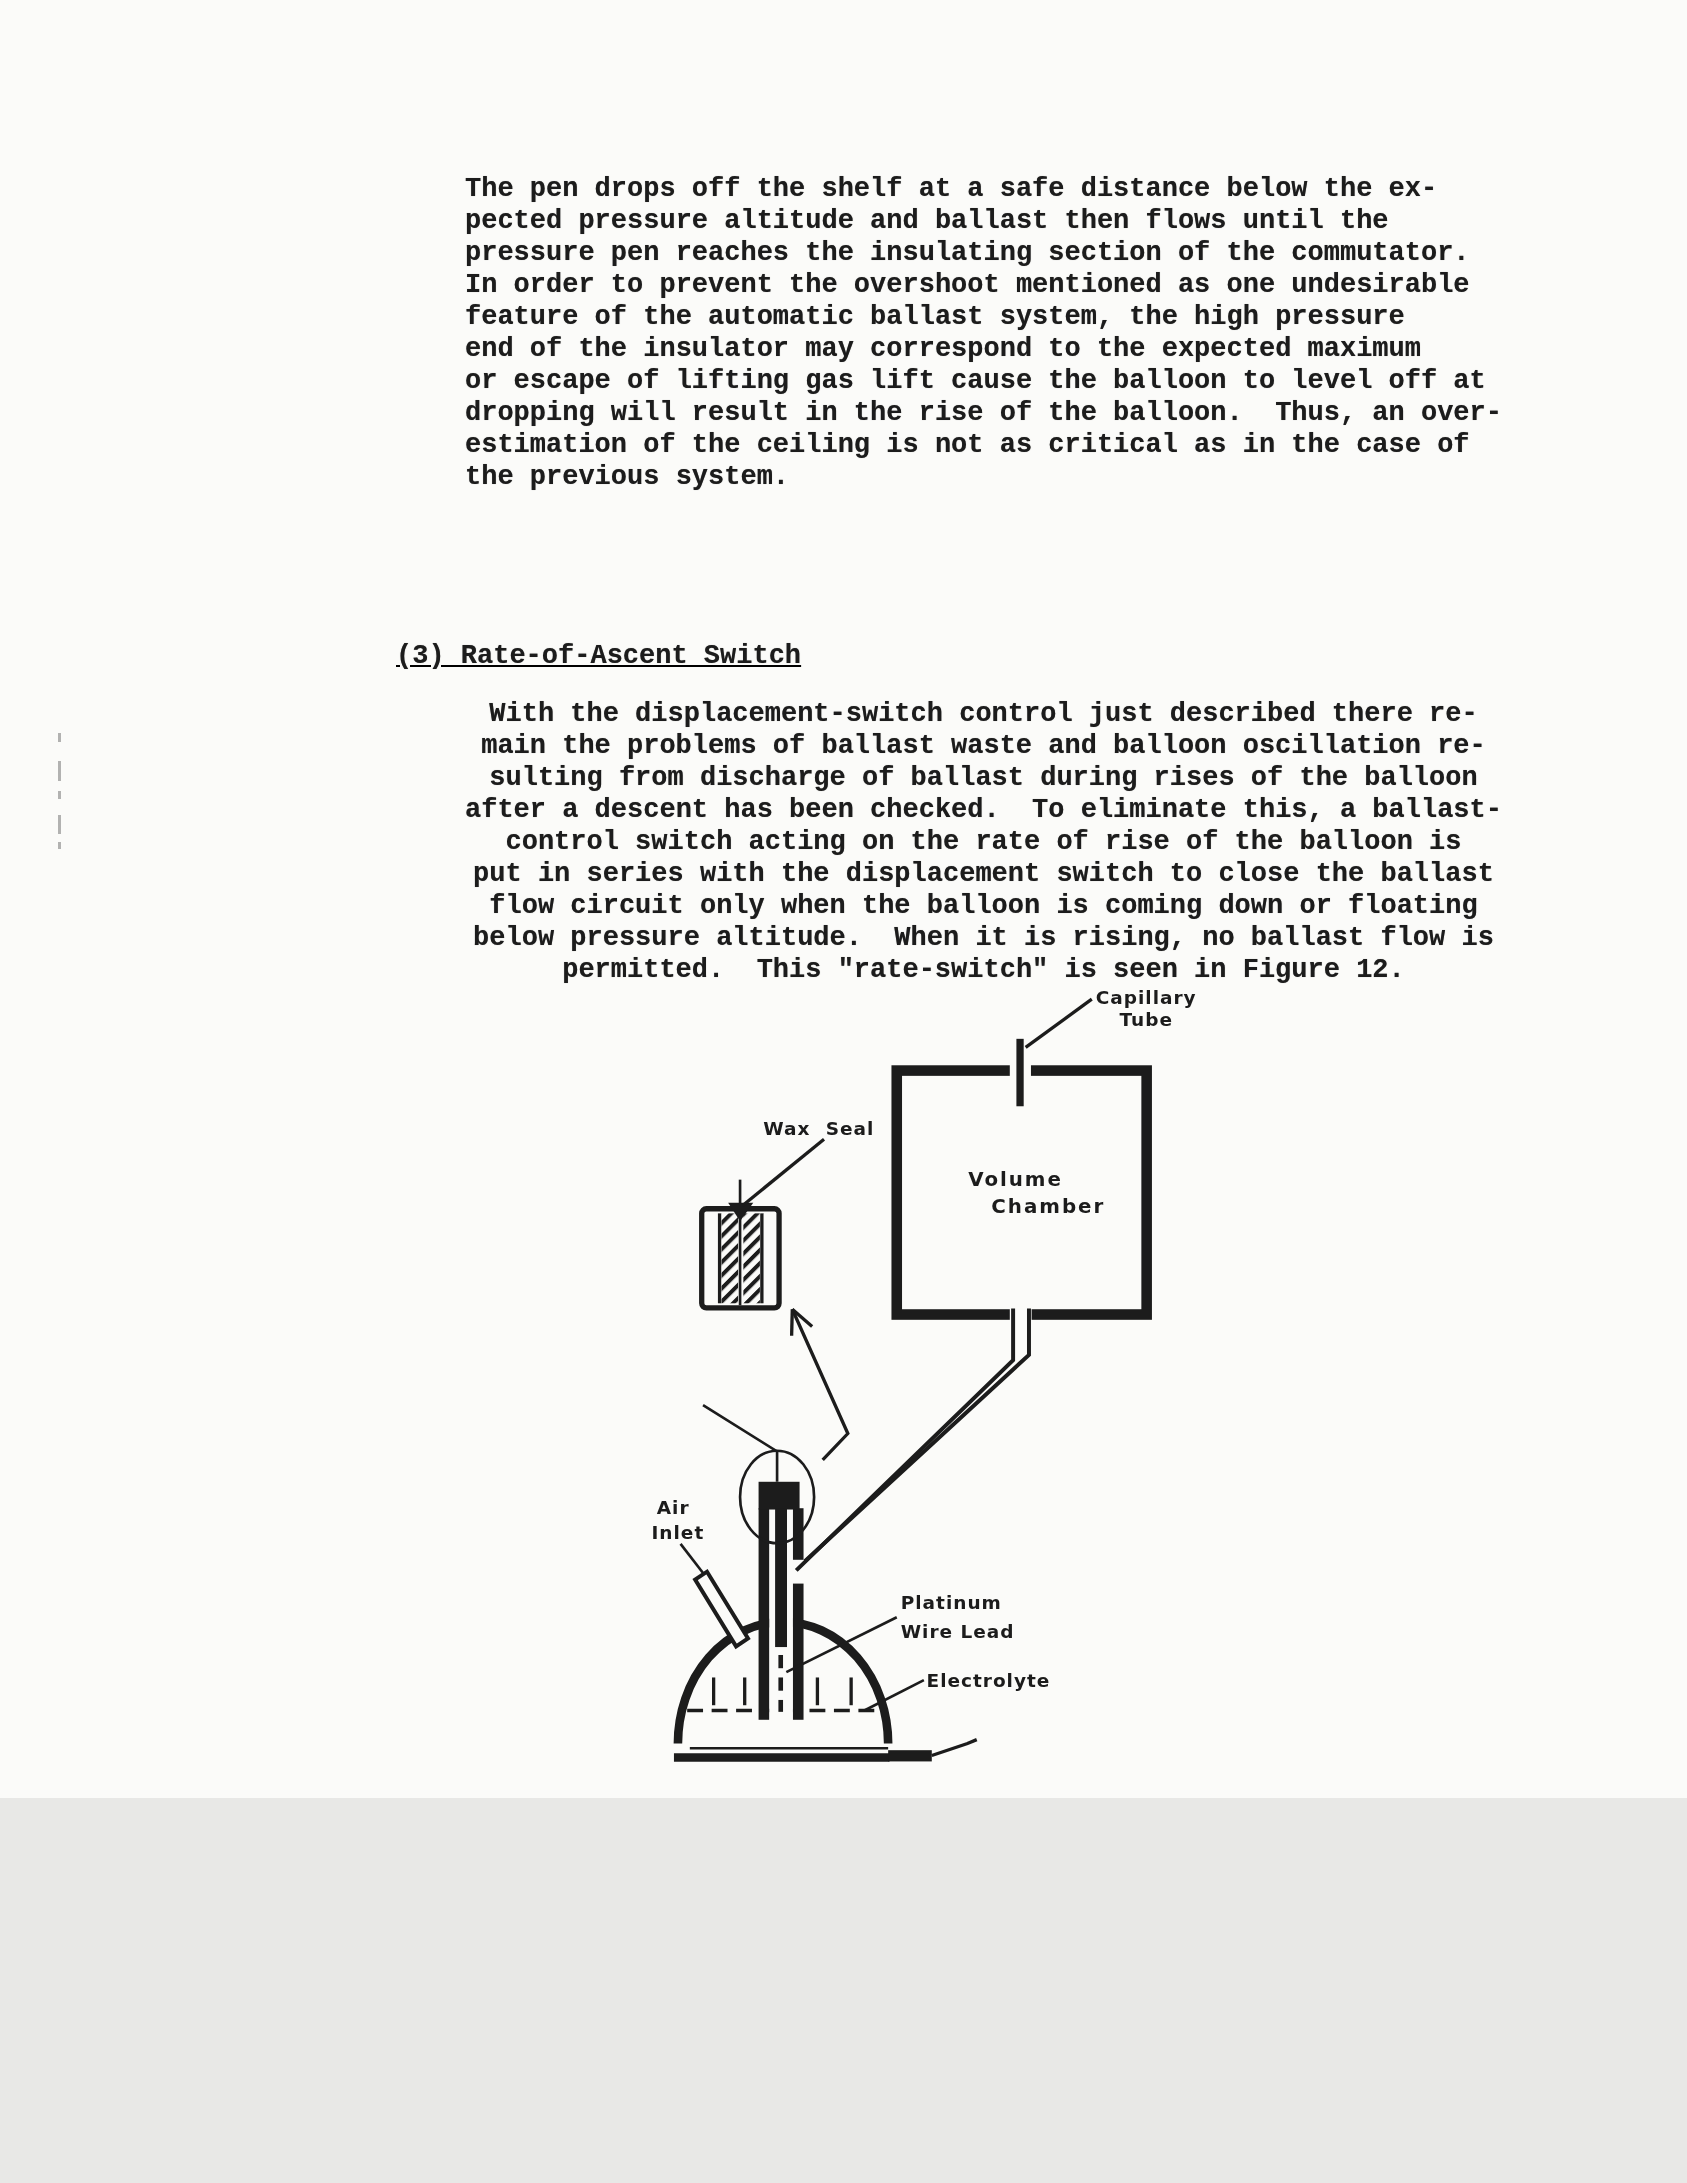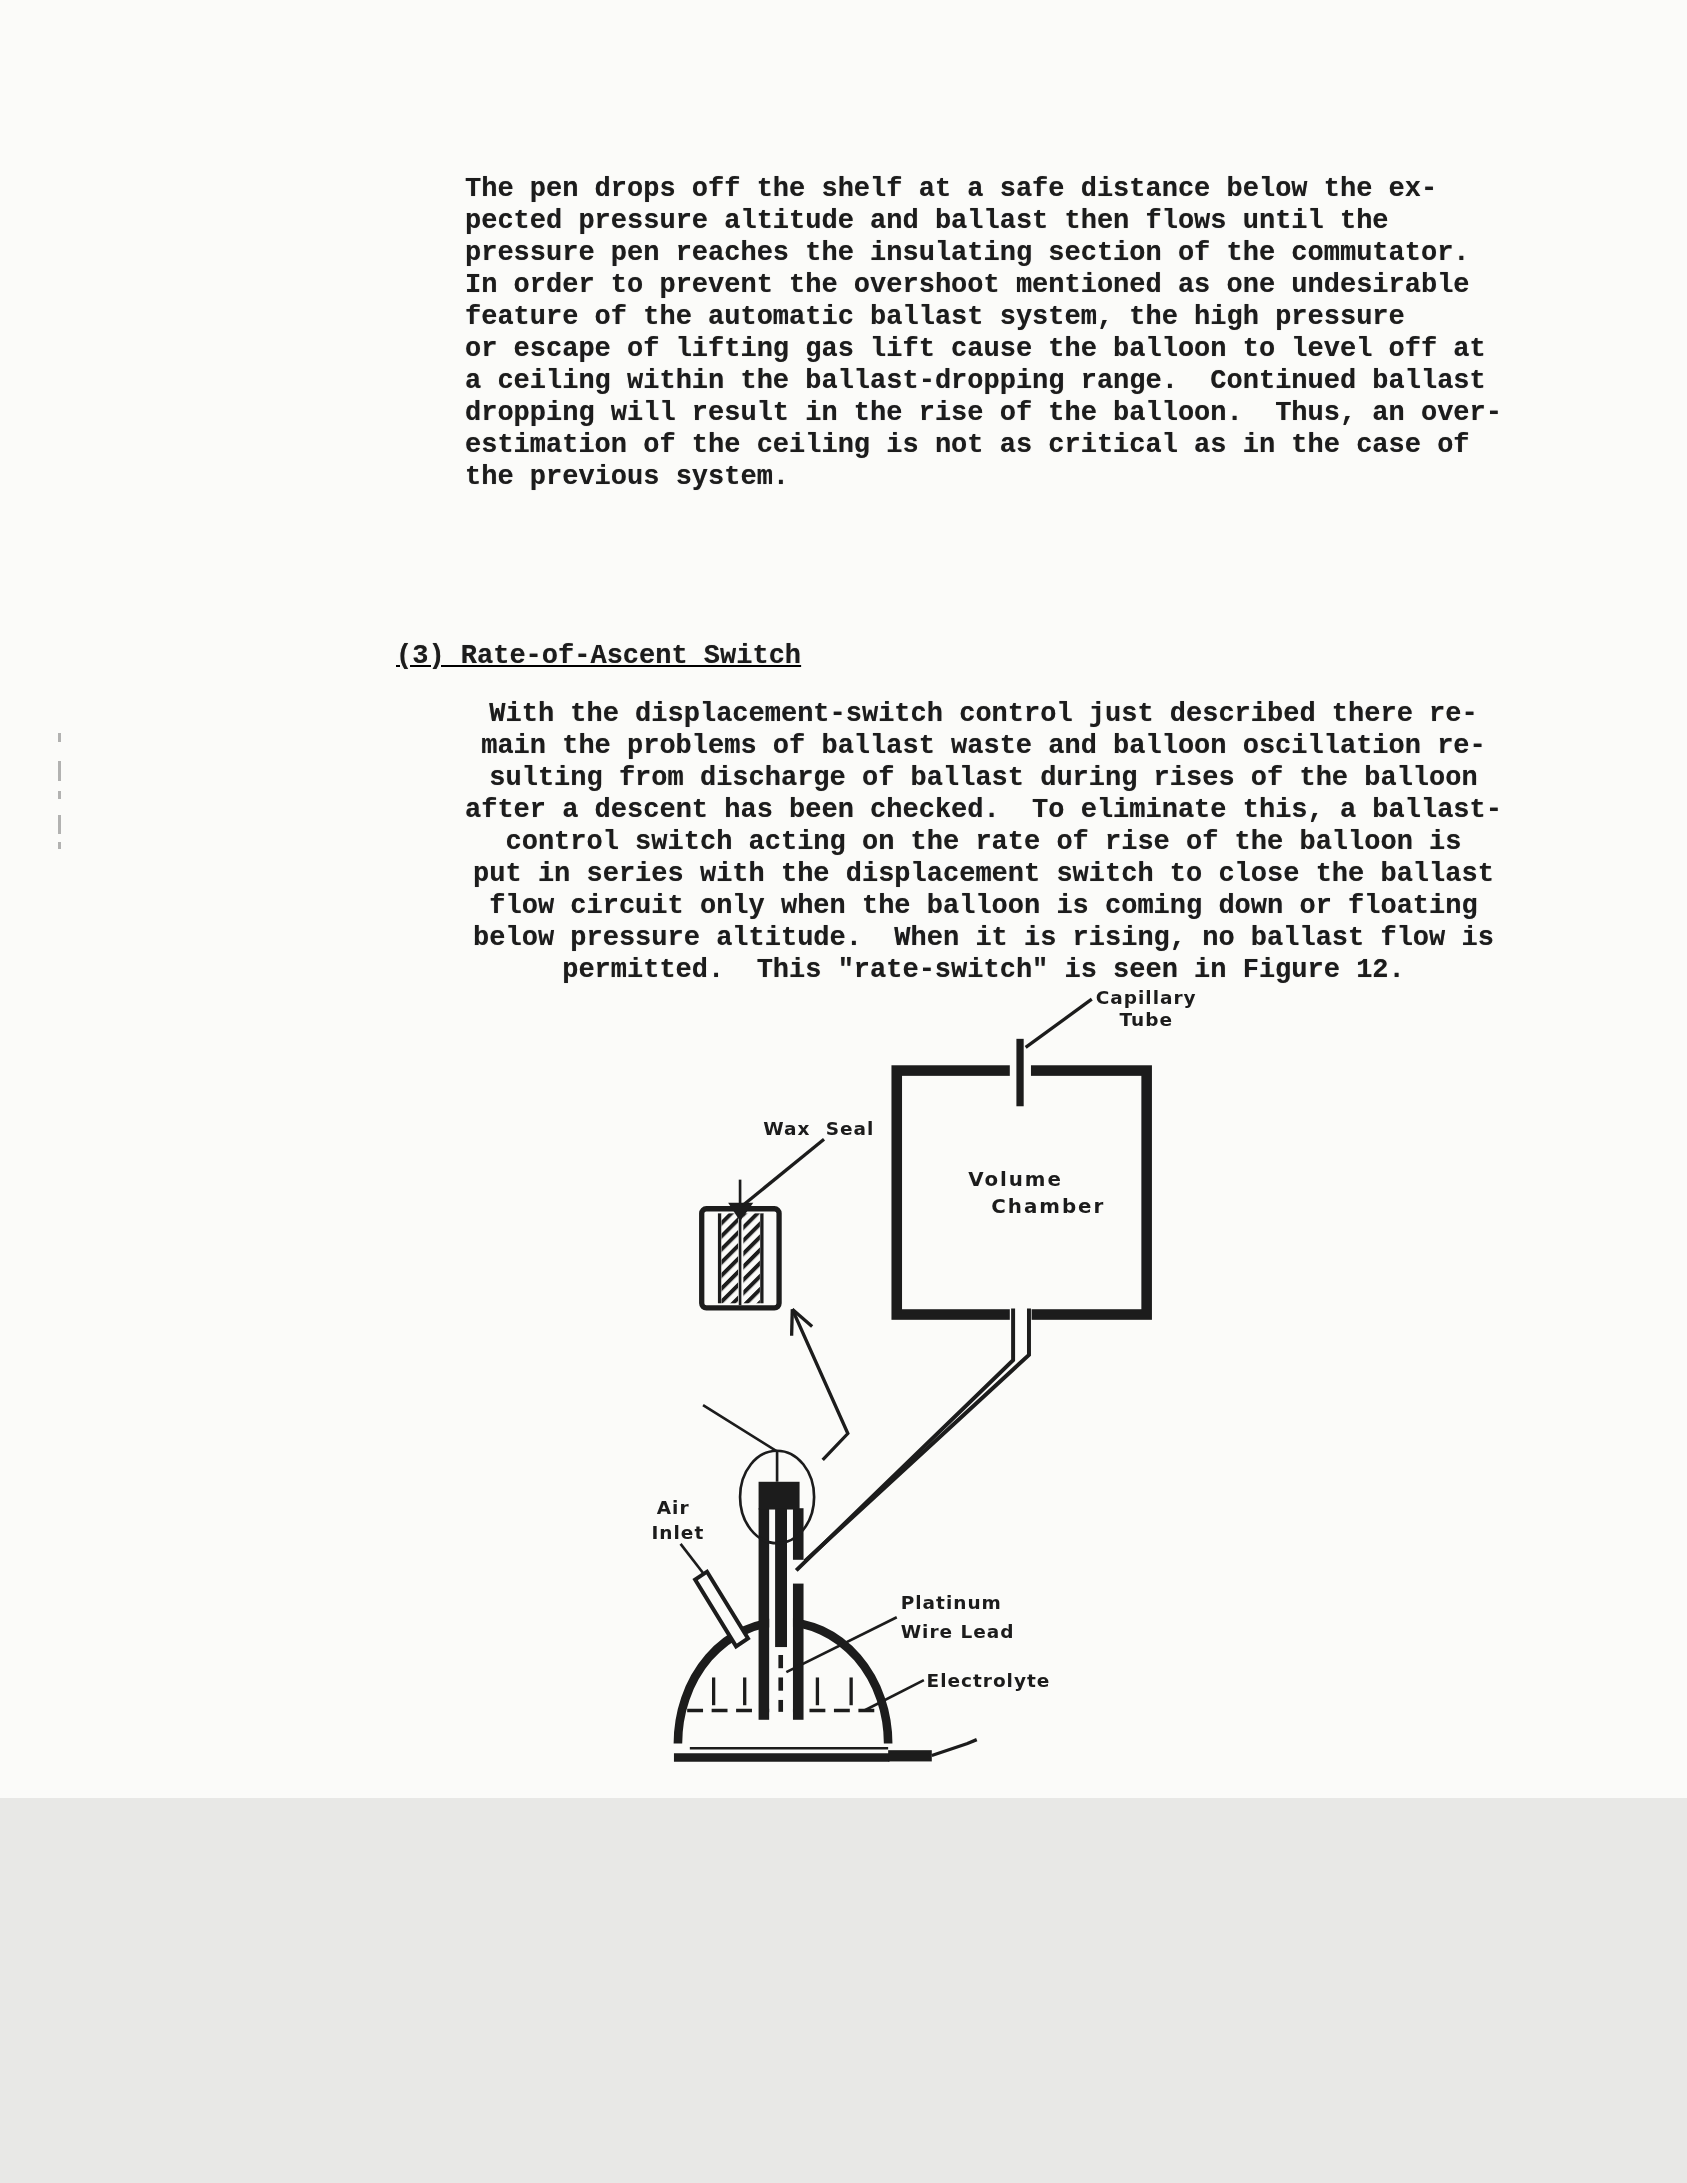--- a/index.html
+++ b/index.html
@@ -36,22 +36,22 @@
 <body>
 
 <div id="page">
 
   <div class="typeblock" style="left:465px;top:173px;">
     <div class="typeline">The pen drops off the shelf at a safe distance below the ex-</div>
     <div class="typeline">pected pressure altitude and ballast then flows until the</div>
     <div class="typeline">pressure pen reaches the insulating section of the commutator.</div>
     <div class="typeline">In order to prevent the overshoot mentioned as one undesirable</div>
     <div class="typeline">feature of the automatic ballast system, the high pressure</div>
+    <div class="typeline">end of the insulator may correspond to the expected maximum</div>
     <div class="typeline">or escape of lifting gas lift cause the balloon to level off at</div>
-    <div class="typeline">a ceiling within the ballast-dropping range.  Continued ballast</div>
     <div class="typeline">dropping will result in the rise of the balloon.  Thus, an over-</div>
     <div class="typeline">estimation of the ceiling is not as critical as in the case of</div>
     <div class="typeline">the previous system.</div>
   </div>
 
   <div class="typeblock" style="left:396px;top:640px;text-decoration:underline;">
     <div class="typeline">(3) Rate-of-Ascent Switch</div>
   </div>
 
   <div class="typeblock" style="left:465px;top:698px;text-align:center;">

